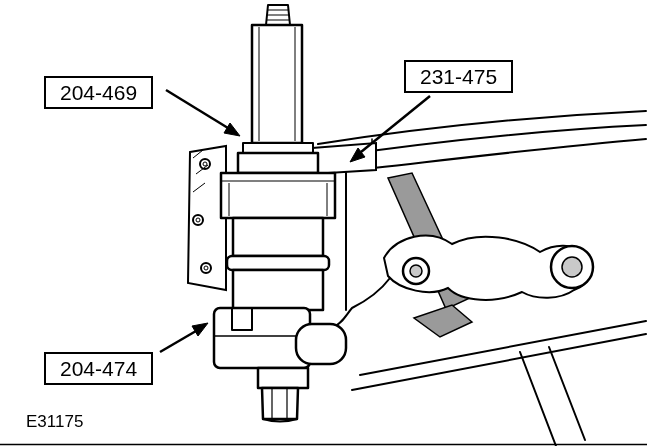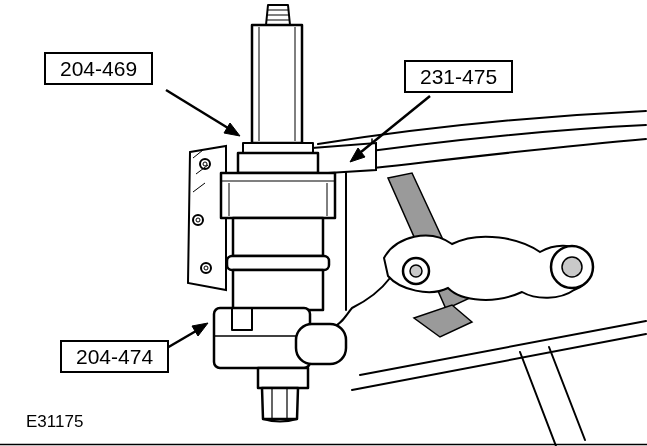--- a/index.html
+++ b/index.html
@@ -23,23 +23,23 @@
   .callout {
     position: absolute;
     border: 2px solid #000000;
     background: #ffffff;
     padding: 3px 14px;
     font-size: 21px;
     line-height: 23px;
     color: #000000;
     white-space: nowrap;
   }
-  .callout-469 { left: 44px;  top: 52px;  }
+  .callout-469 { left: 44px;  top: 76px;  }
   .callout-475 { left: 404px; top: 60px;  }
-  .callout-474 { left: 44px;  top: 340px; margin-left: 16px; }
+  .callout-474 { left: 44px;  top: 352px; }
   .figcode {
     position: absolute;
     left: 8px;
     top: 412px;
     font-size: 17px;
     color: #000000;
     margin-left: 18px;
   }
 </style>
 </head>

